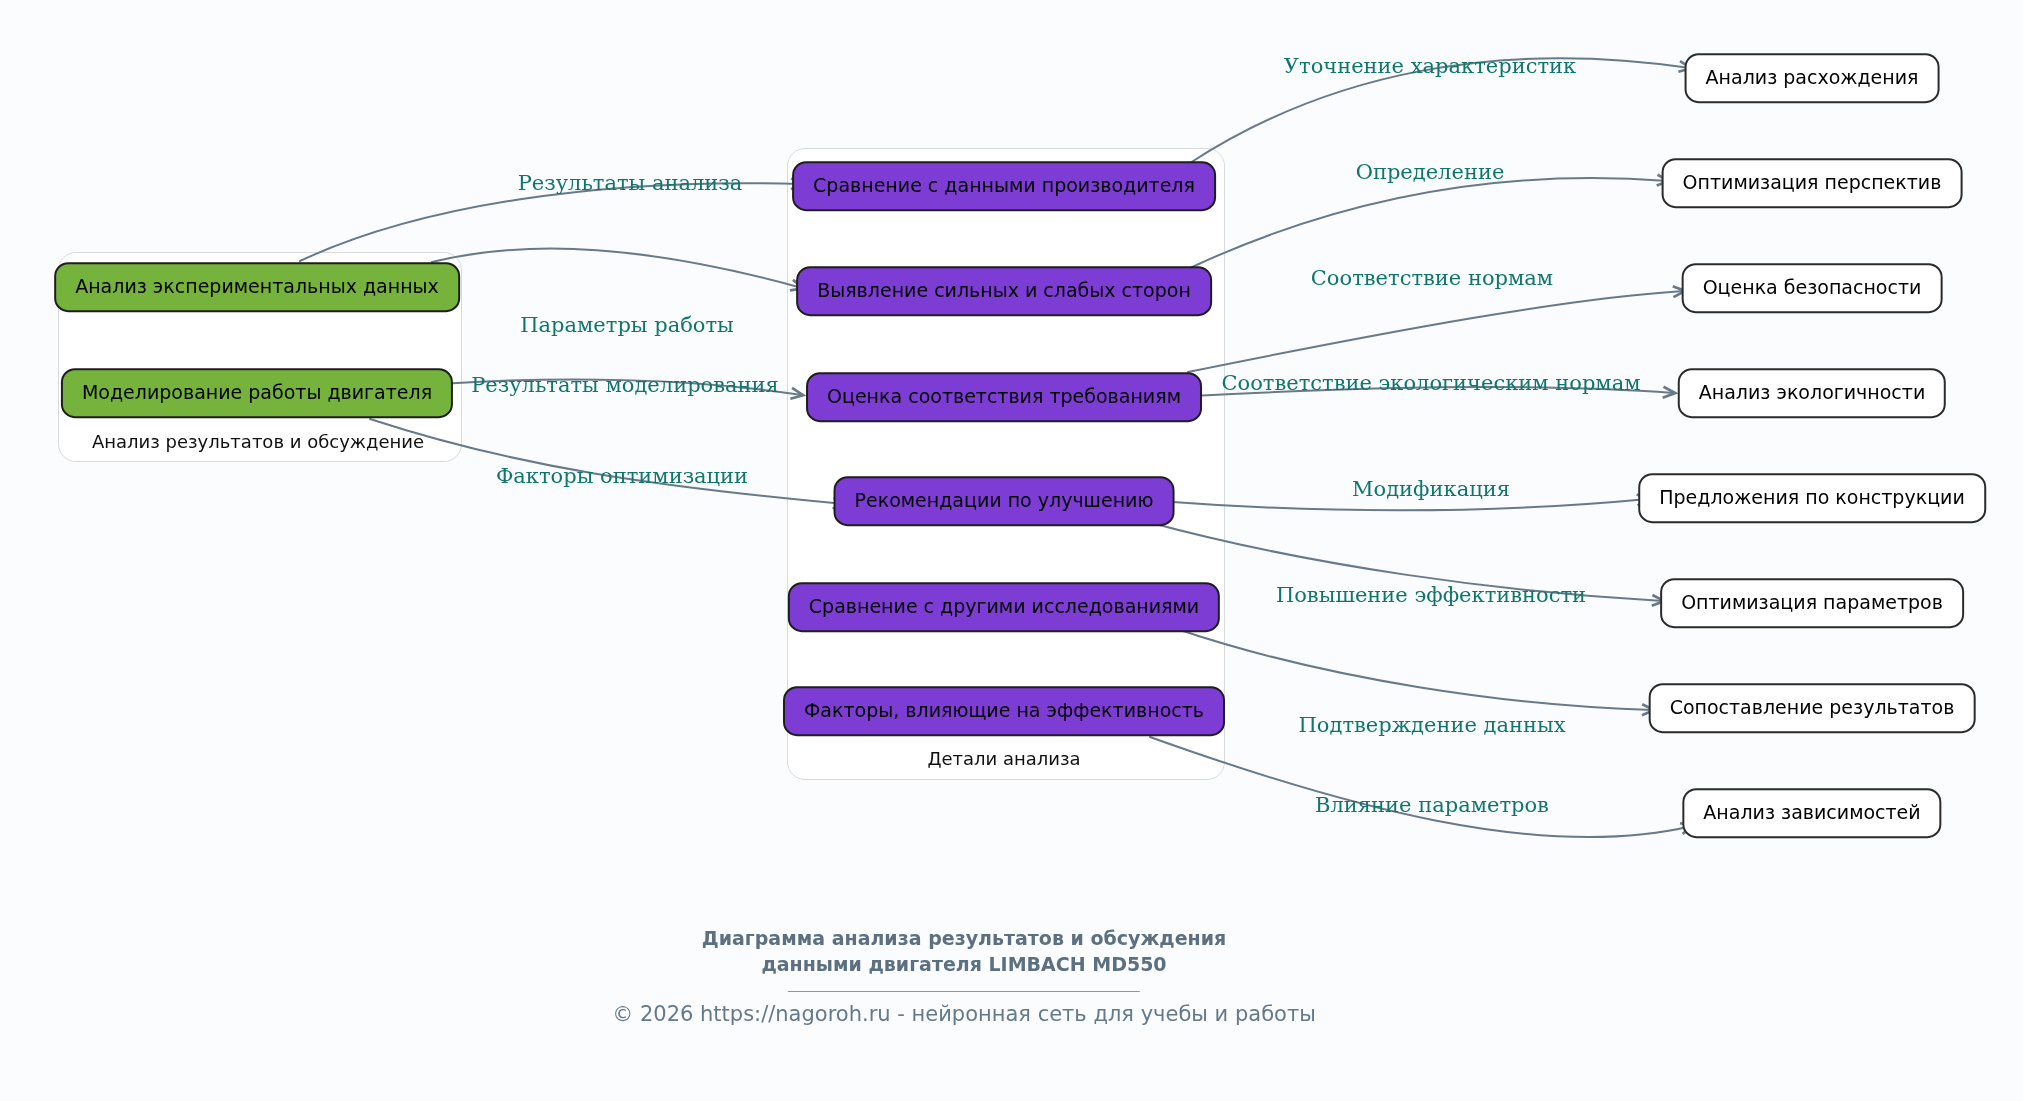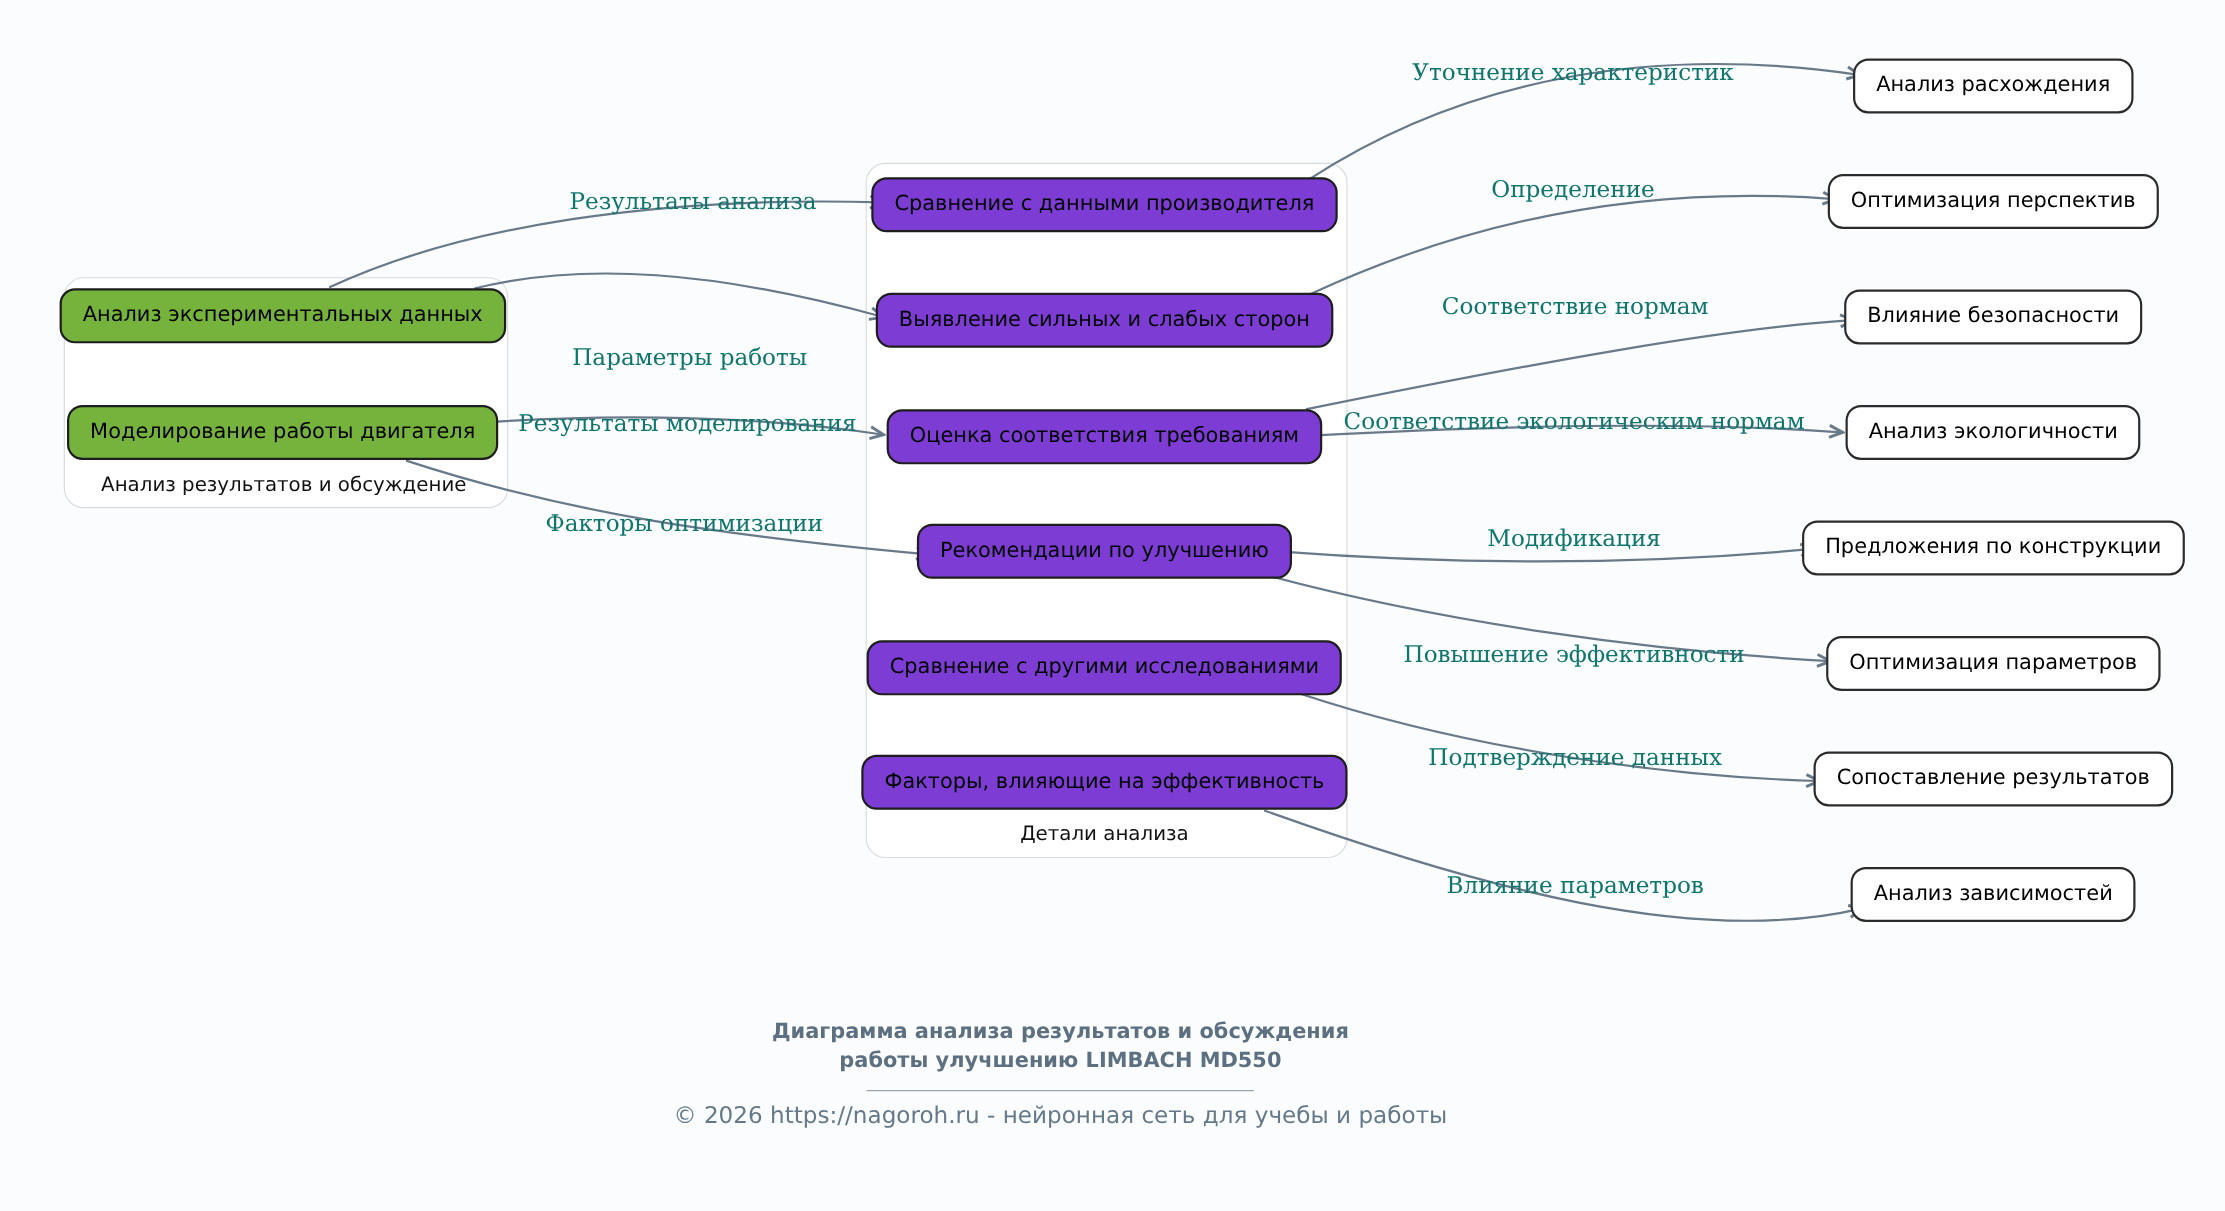--- a/index.html
+++ b/index.html
@@ -77,40 +77,40 @@
   <div class="node node-purple" style="left:1004px;top:186px;">Сравнение с данными производителя</div>
   <div class="node node-purple" style="left:1004px;top:291px;">Выявление сильных и слабых сторон</div>
   <div class="node node-purple" style="left:1004px;top:397px;">Оценка соответствия требованиям</div>
   <div class="node node-purple" style="left:1004px;top:501px;">Рекомендации по улучшению</div>
   <div class="node node-purple" style="left:1004px;top:607px;">Сравнение с другими исследованиями</div>
   <div class="node node-purple" style="left:1004px;top:711px;">Факторы, влияющие на эффективность</div>
   <div class="group-label" style="left:1004px;top:758px;">Детали анализа</div>
 
   <div class="node node-white" style="left:1812px;top:78px;">Анализ расхождения</div>
   <div class="node node-white" style="left:1812px;top:183px;">Оптимизация перспектив</div>
-  <div class="node node-white" style="left:1812px;top:288px;">Влияние безопасности</div>
+  <div class="node node-white" style="left:1812px;top:288px;">Оценка безопасности</div>
   <div class="node node-white" style="left:1812px;top:393px;">Анализ экологичности</div>
   <div class="node node-white" style="left:1812px;top:498px;">Предложения по конструкции</div>
   <div class="node node-white" style="left:1812px;top:603px;">Оптимизация параметров</div>
   <div class="node node-white" style="left:1812px;top:708px;">Сопоставление результатов</div>
   <div class="node node-white" style="left:1812px;top:813px;">Анализ зависимостей</div>
 
   <div class="edge-label" style="left:630px;top:183px;">Результаты анализа</div>
   <div class="edge-label" style="left:627px;top:277px;margin-top:48px;">Параметры работы</div>
   <div class="edge-label" style="left:625px;top:385px;">Результаты моделирования</div>
   <div class="edge-label" style="left:622px;top:476px;">Факторы оптимизации</div>
   <div class="edge-label" style="left:1430px;top:66px;">Уточнение характеристик</div>
   <div class="edge-label" style="left:1430px;top:172px;">Определение</div>
   <div class="edge-label" style="left:1432px;top:278px;">Соответствие нормам</div>
   <div class="edge-label" style="left:1431px;top:383px;">Соответствие экологическим нормам</div>
   <div class="edge-label" style="left:1431px;top:489px;">Модификация</div>
   <div class="edge-label" style="left:1431px;top:595px;">Повышение эффективности</div>
-  <div class="edge-label" style="left:1432px;top:688px;">Подтверждение данных</div>
+  <div class="edge-label" style="left:1432px;top:725px;">Подтверждение данных</div>
   <div class="edge-label" style="left:1432px;top:805px;">Влияние параметров</div>
 
   <div class="caption" style="top:926px;">
     <div class="caption-title">Диаграмма анализа результатов и обсуждения</div>
-    <div class="caption-title">работы улучшению LIMBACH MD550</div>
+    <div class="caption-title">данными двигателя LIMBACH MD550</div>
     <hr class="caption-divider">
   </div>
   <div class="caption-copyright">© 2026 https://nagoroh.ru - нейронная сеть для учебы и работы</div>
 
 </div>
 
 </body></html>

